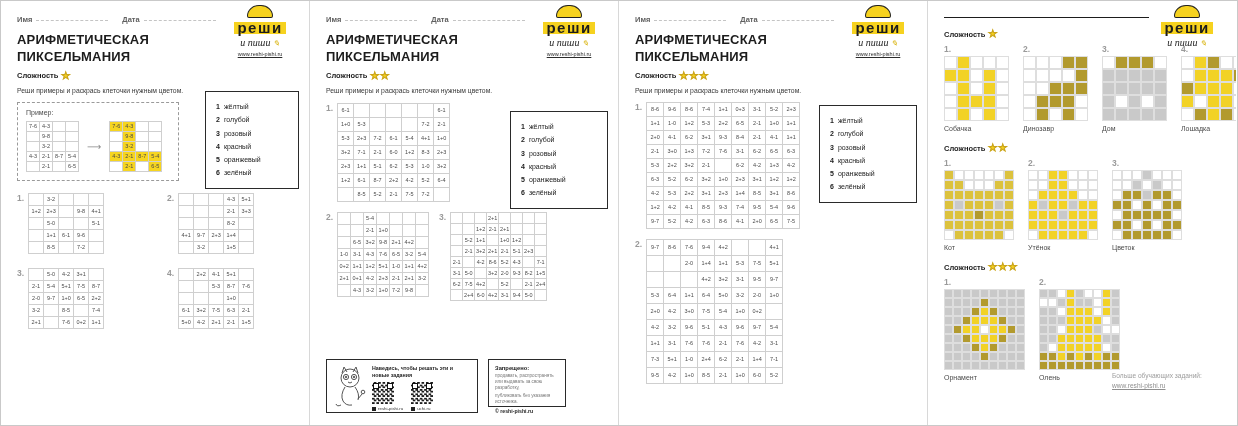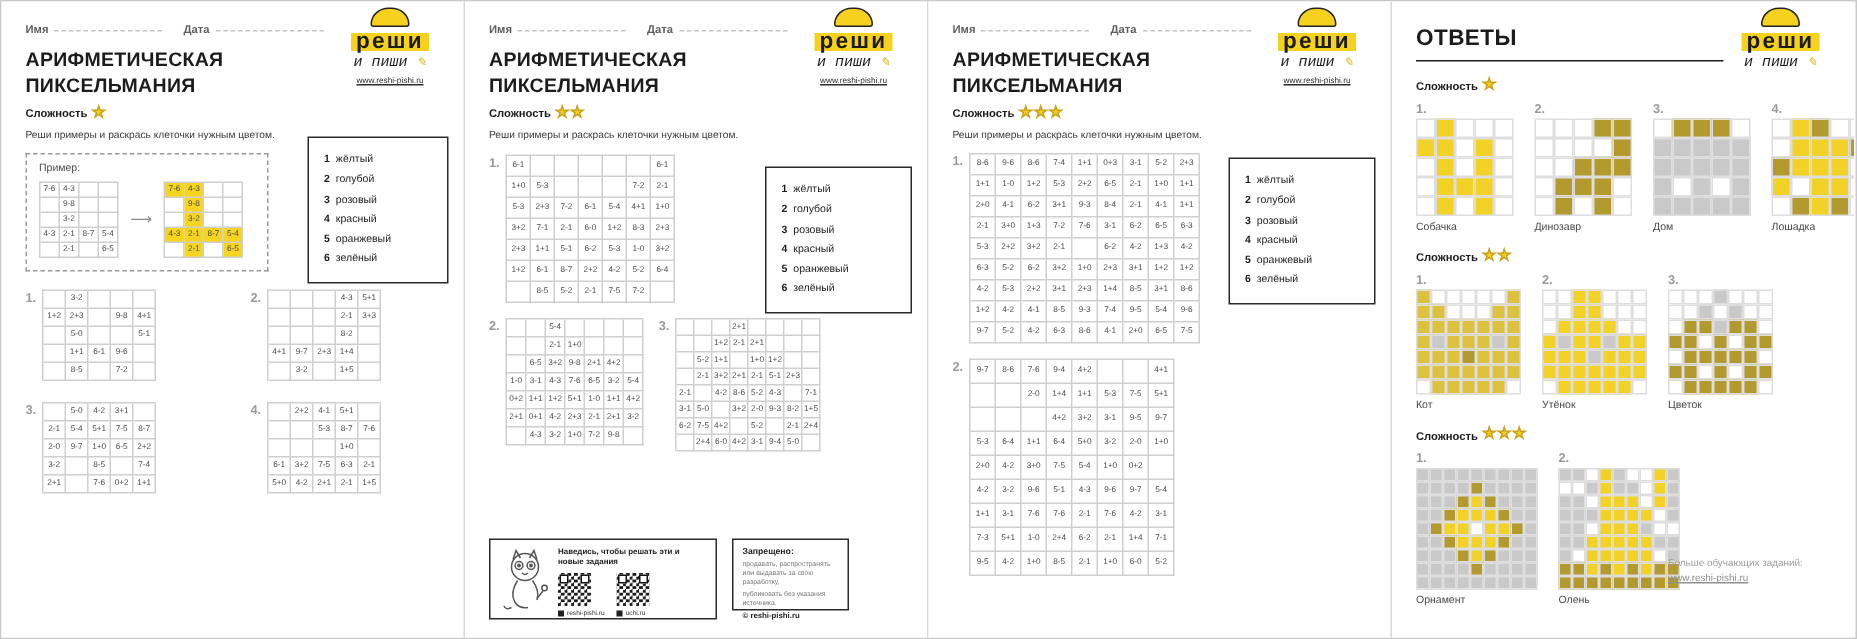--- a/index.html
+++ b/index.html
@@ -13,21 +13,21 @@
 
   .ws-title{font-size:13px;font-weight:800;line-height:1.3;letter-spacing:.2px;width:170px;}
   .difficulty{font-size:7.5px;font-weight:bold;margin-top:5px;display:flex;align-items:center;gap:3px;}
   .stars{color:#f5cf1d;-webkit-text-stroke:.6px #c9a41e;font-size:10px;letter-spacing:1px;line-height:1;}
   .instruction{font-size:6.8px;color:#3a3a3a;margin-top:6px;}
 
   
   .logo{position:absolute;top:4px;right:12px;width:74px;text-align:center;}
   .logo-arc{width:24px;height:11px;background:#f6d21f;border:1.6px solid #222;border-radius:12px 12px 2px 2px / 11px 11px 2px 2px;margin:0 auto 1px;}
   .logo-reshi{font-weight:800;font-size:15px;letter-spacing:1.5px;line-height:1.05;display:inline-block;background:linear-gradient(transparent 12%,#f6d21f 12% 86%,transparent 86%);padding:0 3px;}
-  .logo-pishi{font-style:italic;font-size:10px;font-family:Liberation Mono, monospace;line-height:1.1;}
+  .logo-pishi{font-style:italic;font-size:10px;font-family:Liberation Serif, serif;line-height:1.1;}
   .logo-pencil{color:#d9b411;font-size:8px;line-height:1;}
   .logo-url{font-size:5.5px;color:#2b2b2b;text-decoration:underline;margin-top:3px;}
 
   
   .legendbox{position:absolute;right:10px;border:1.4px solid #2a2a2a;padding:8px 10px;background:#fff;}
   .legend-row{font-size:7px;line-height:1.9;white-space:nowrap;}
   .legend-num{font-weight:800;margin-right:4px;}
 
   
   .examplebox{border:1.5px dashed #9a9a9a;width:162px;padding:6px 8px 8px;margin-top:8px;box-sizing:border-box;}
@@ -732,21 +732,20 @@
         </div>
     </div>
   </div>
 
   <div class="page">
     <div class="logo">
       <div class="logo-arc"></div>
       <div class="logo-reshi">реши</div>
       <div class="logo-pishi"><span>и пиши</span> <span class="logo-pencil">✎</span></div>
     </div>
-    <div class="ans-title">ОТВЕТЫ</div>
     <hr class="rule">
 
     <div class="difficulty section-diff">
       <span>Сложность</span>
       <span class="stars">★</span>
     </div>
     <div class="ans-row">
       <div class="ans-item">
         <span class="ans-num">1.</span>
         <div class="px-grid" style="--p: 13px; grid-template-columns: repeat(5, var(--p));">

